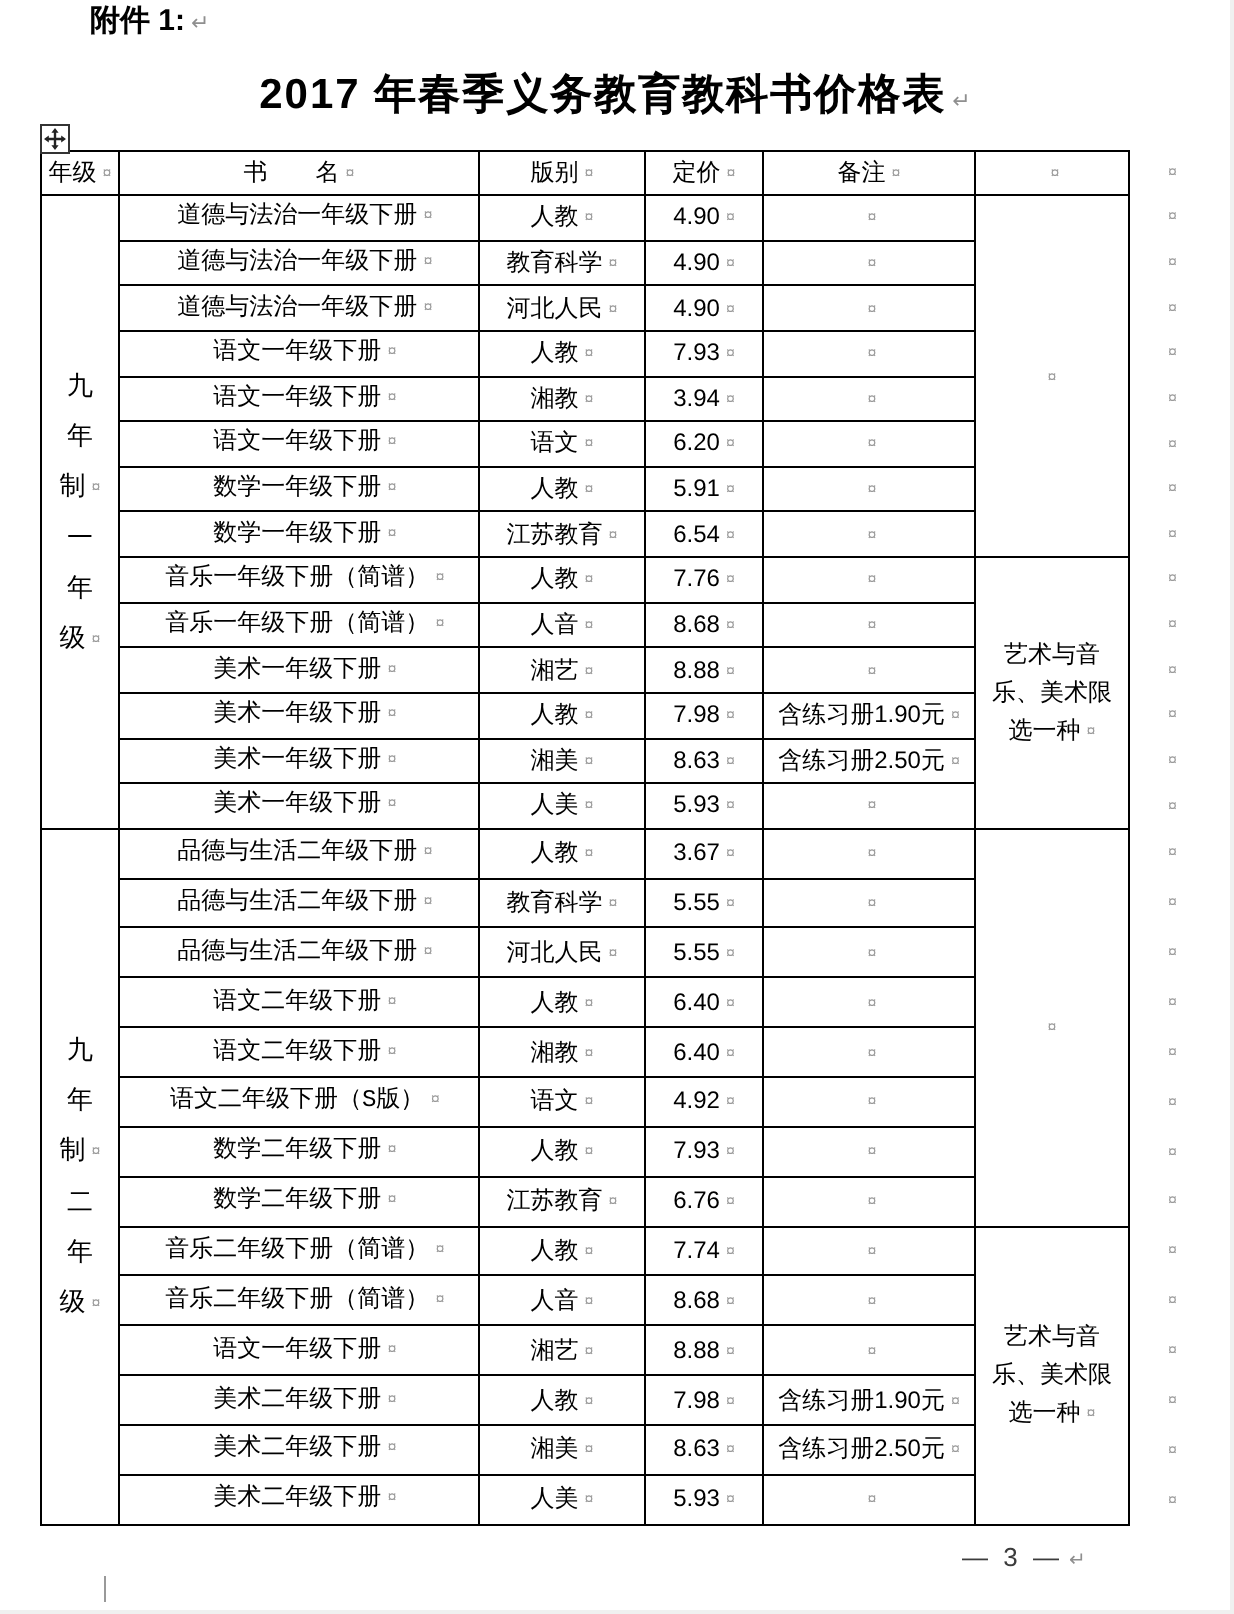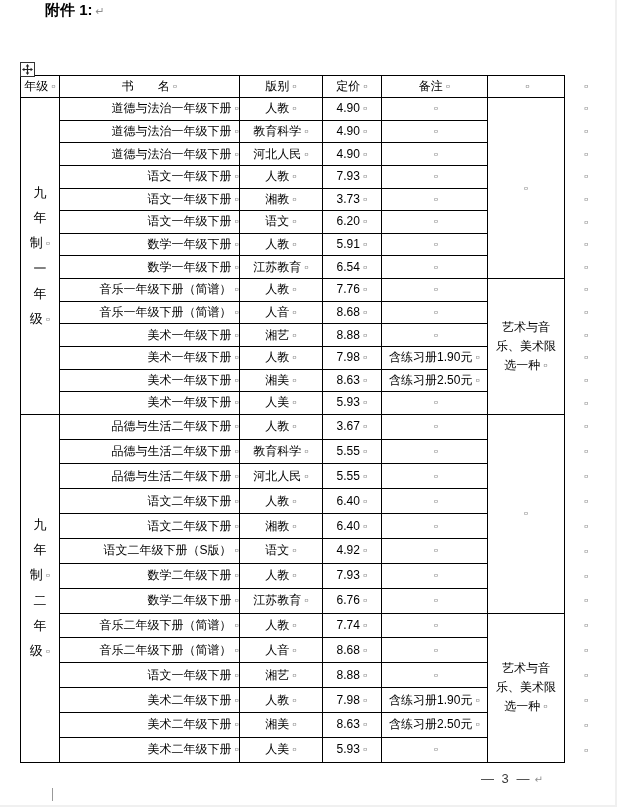--- a/index.html
+++ b/index.html
@@ -18,40 +18,43 @@
     border:1px solid #333;background:#fff;display:flex;align-items:center;
     justify-content:center;cursor:move;z-index:2;box-sizing:content-box;
   }
   #price-table{position:absolute;left:20px;top:75px;border-collapse:collapse;table-layout:fixed;}
   #price-table th,#price-table td{
     border:1px solid #000;padding:0;text-align:center;font-size:12px;
     line-height:14px;overflow:hidden;white-space:nowrap;font-weight:normal;
     vertical-align:middle;
   }
   #price-table th{height:21px;}
-  #price-table td.book{text-align:right;padding-left:6px;}
+  #price-table td.book{text-align:center;padding-left:6px;font-family:Liberation Mono, monospace;}
   #price-table td.grade{font-size:13px;}
   .gch{line-height:25px;}
   #price-table td.note{white-space:normal;line-height:19px;padding:16px 3px;}
   .cmark{color:#9a9a9a;font-size:8px;margin-left:3px;vertical-align:1px;}
   td.emptycol .cmark{margin-left:0;}
   .rmark{position:absolute;left:584px;transform:translateY(-50%);color:#9a9a9a;font-size:8px;}
   .footer{position:absolute;left:481px;top:771px;font-size:13px;color:#3c3c3c;letter-spacing:2px;}
   .footer .pmark{font-size:10px;}
   .cursor{position:absolute;left:52px;top:788px;width:1px;height:13px;background:#999;}
 </style>
 </head>
 <body>
 
 <div class="page">
 
   <div class="attachment">
     <span>附件 1:</span><span class="pmark">↵</span>
   </div>
 
+  <div class="title-row">
+    <span class="title-text">2017 年春季义务教育教科书价格表</span><span class="pmark">↵</span>
+  </div>
 
   <div class="move-handle">
     <svg width="11" height="11" viewBox="0 0 11 11">
       <path d="M5.5 0 L7.3 2.4 H6.1 V4.9 H8.6 V3.7 L11 5.5 L8.6 7.3 V6.1 H6.1 V8.6 H7.3 L5.5 11 L3.7 8.6 H4.9 V6.1 H2.4 V7.3 L0 5.5 L2.4 3.7 V4.9 H4.9 V2.4 H3.7 Z" fill="#222"></path>
     </svg>
   </div>
 
   <table id="price-table">
       <colgroup>
         <col style="width:39px">
@@ -101,21 +104,21 @@
         </tr>
         <tr style="height:22.64px">
           <td class="book"><span class="ctext">语文一年级下册</span><span class="cmark">¤</span></td>
           <td><span class="ctext">人教</span><span class="cmark">¤</span></td>
           <td><span class="ctext">7.93</span><span class="cmark">¤</span></td>
           <td><span class="cmark">¤</span></td>
         </tr>
         <tr style="height:22.64px">
           <td class="book"><span class="ctext">语文一年级下册</span><span class="cmark">¤</span></td>
           <td><span class="ctext">湘教</span><span class="cmark">¤</span></td>
-          <td><span class="ctext">3.73</span><span class="cmark">¤</span></td>
+          <td><span class="ctext">3.94</span><span class="cmark">¤</span></td>
           <td><span class="cmark">¤</span></td>
         </tr>
         <tr style="height:22.64px">
           <td class="book"><span class="ctext">语文一年级下册</span><span class="cmark">¤</span></td>
           <td><span class="ctext">语文</span><span class="cmark">¤</span></td>
           <td><span class="ctext">6.20</span><span class="cmark">¤</span></td>
           <td><span class="cmark">¤</span></td>
         </tr>
         <tr style="height:22.64px">
           <td class="book"><span class="ctext">数学一年级下册</span><span class="cmark">¤</span></td>

